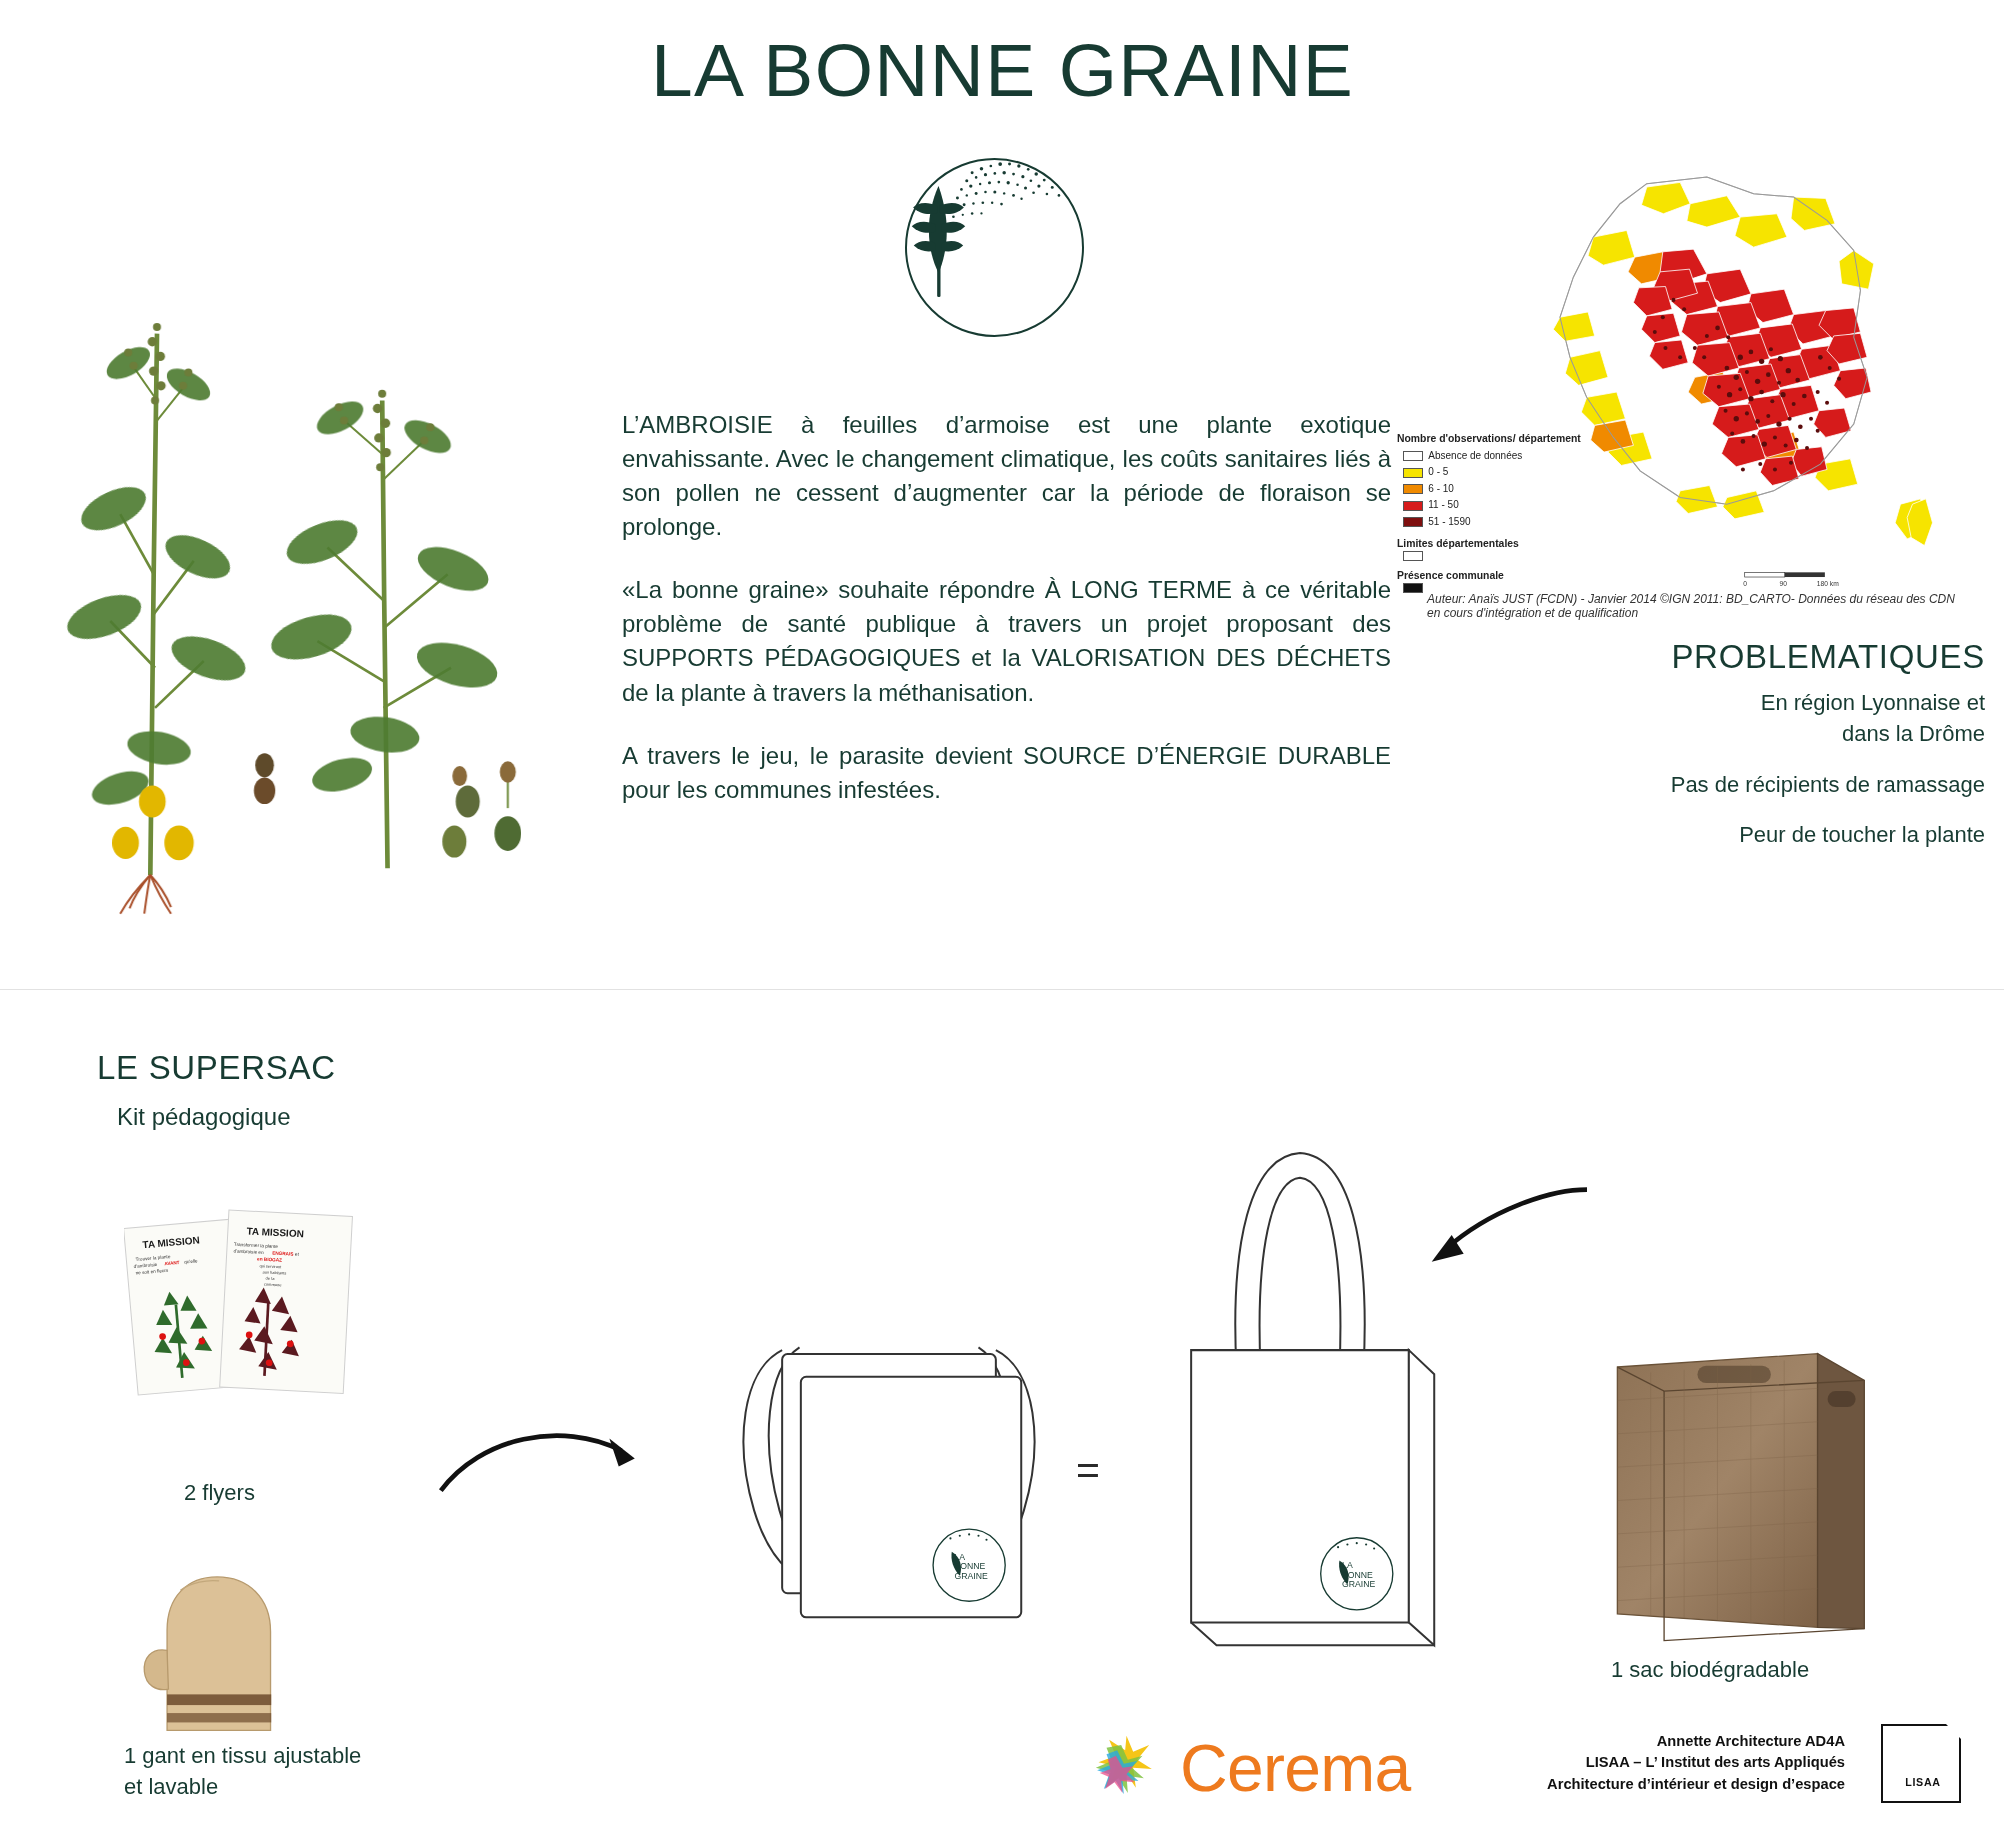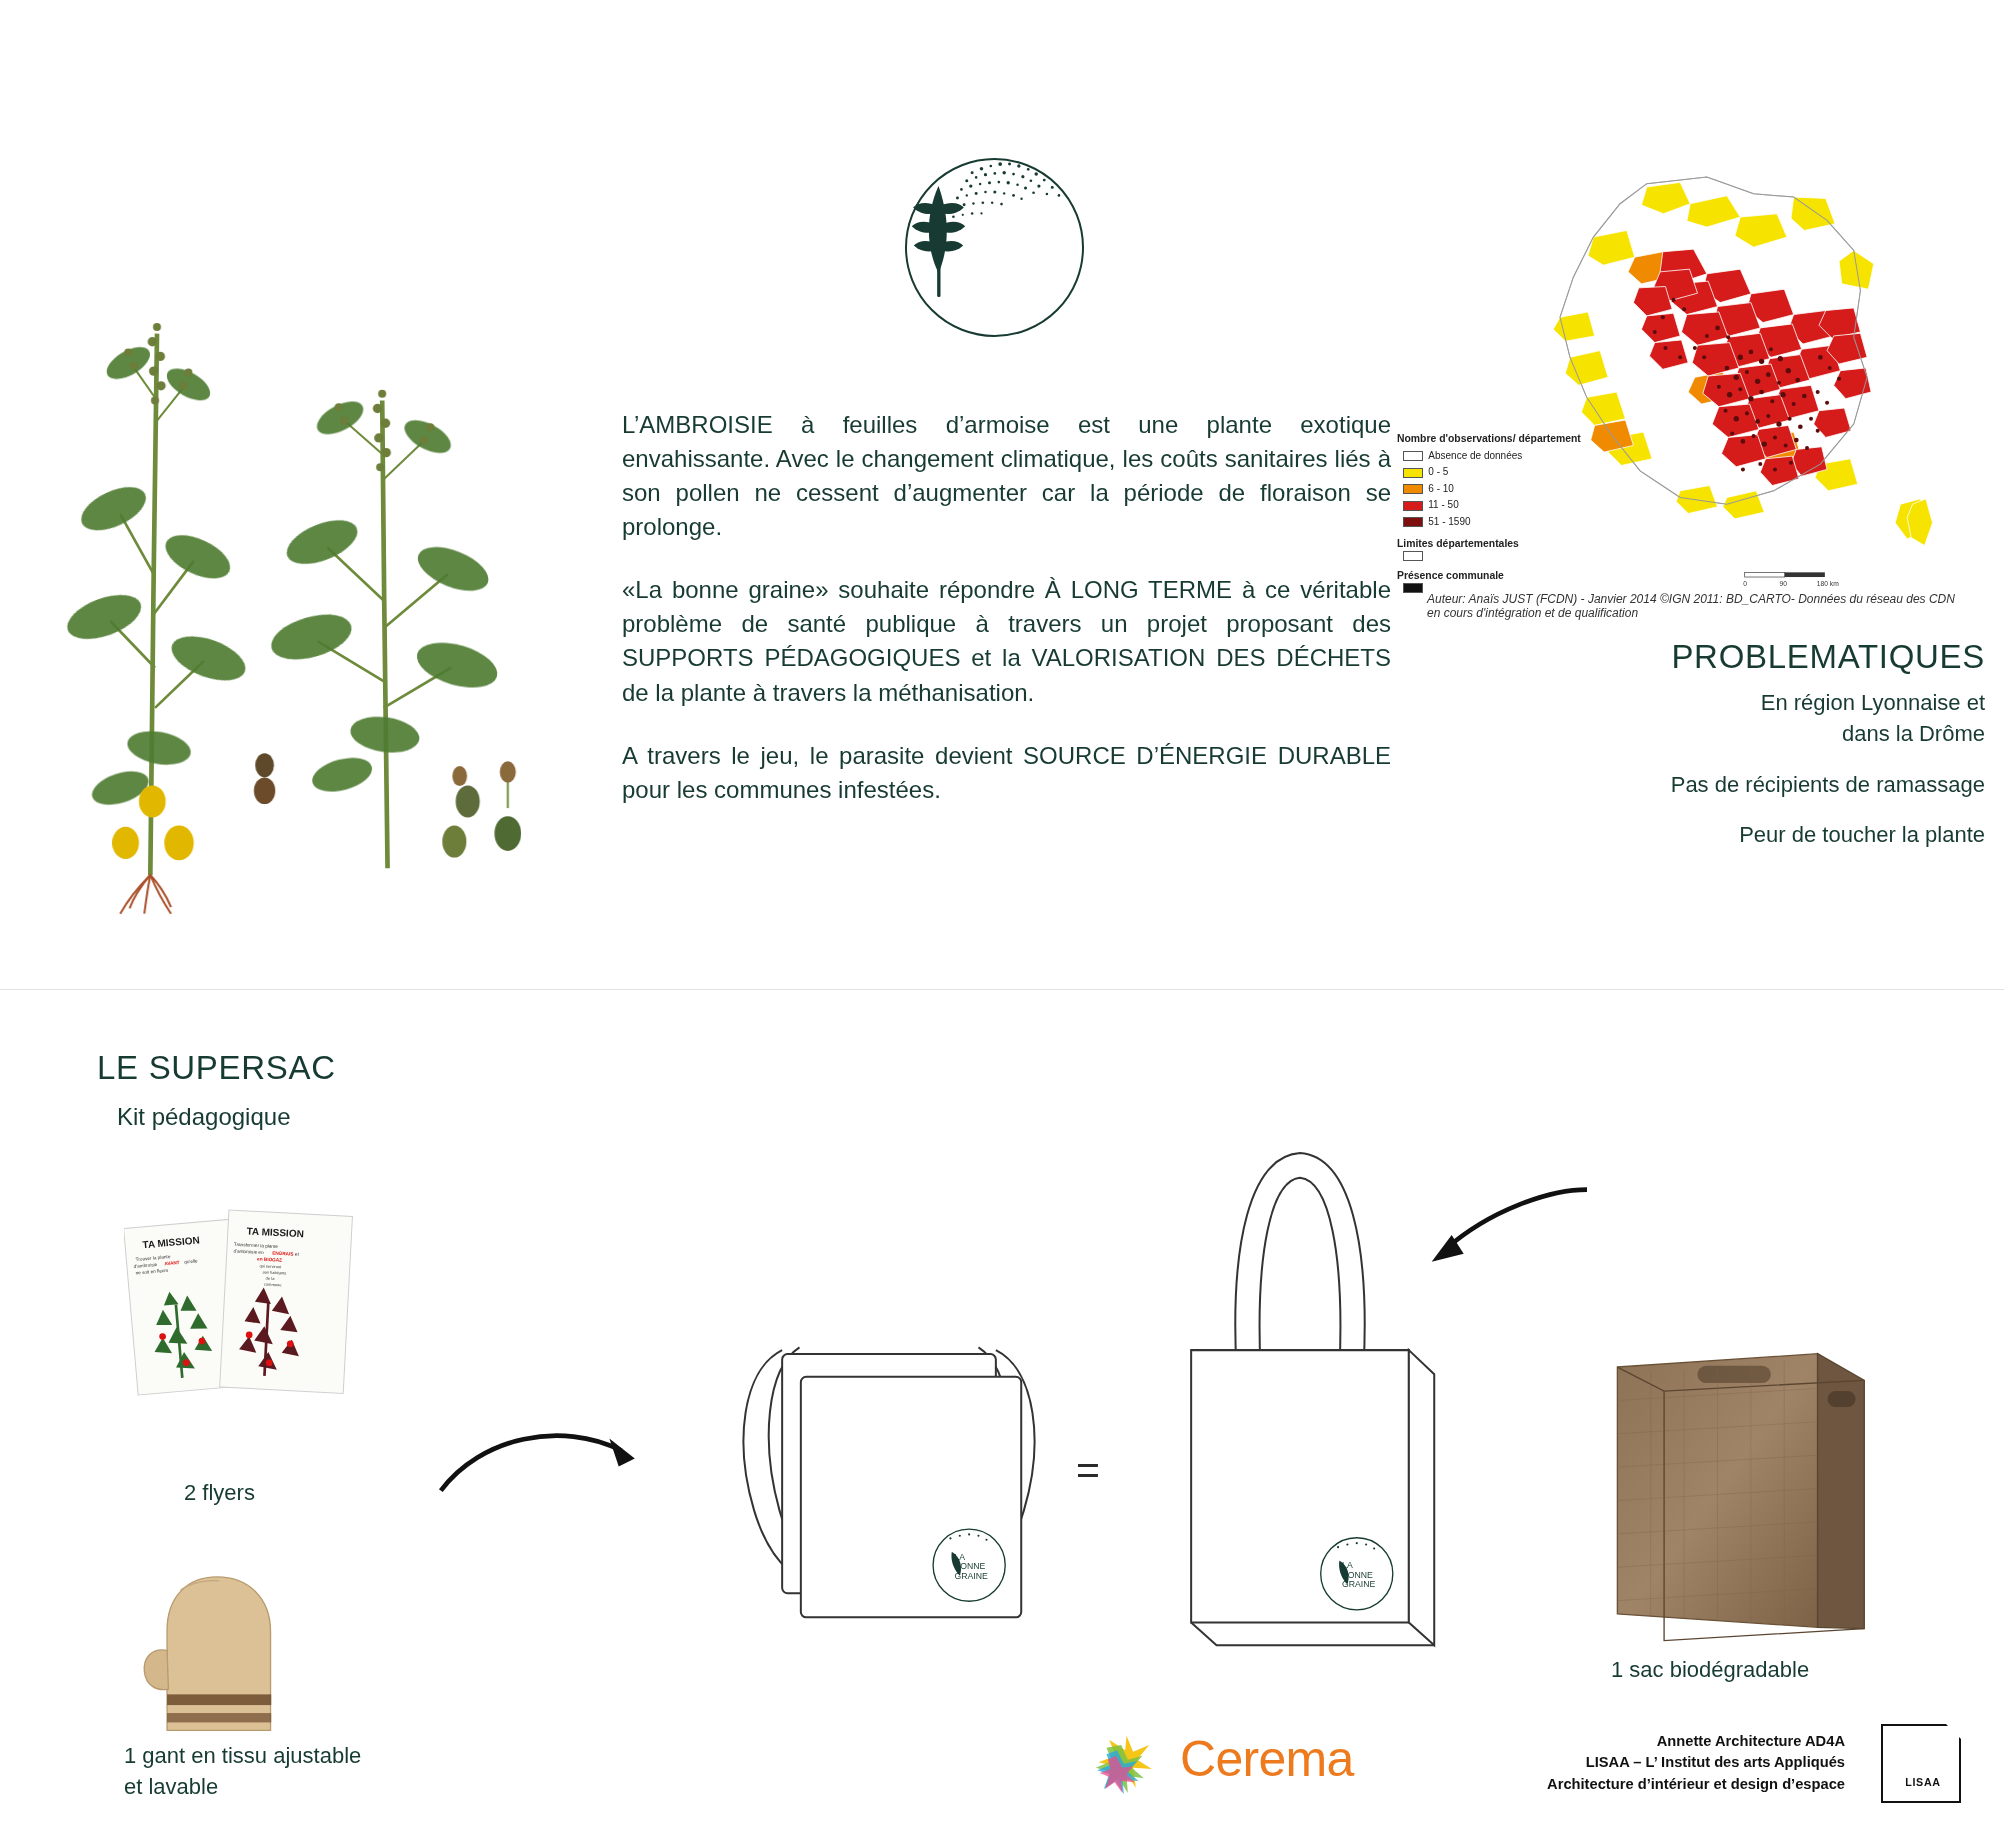--- a/index.html
+++ b/index.html
@@ -97,38 +97,39 @@
 
   .backpack-wrap { position: absolute; left: 702px; top: 1290px; width: 374px; height: 374px; }
   .equals { position: absolute; left: 1076px; top: 1447px; font-size: 41px; color: #2a2a2a; }
   .tote-wrap { position: absolute; left: 1143px; top: 1083px; width: 314px; height: 581px; }
 
   .biodeg-wrap { position: absolute; left: 1597px; top: 1327px; width: 281px; height: 327px; }
   .biodeg-caption { position: absolute; left: 1611px; top: 1657px; font-size: 22px; color: #173b32; }
 
   
   .cerema-logo { position: absolute; left: 1086px; top: 1721px; width: 321px; height: 80px; }
-  .cerema-text { position: absolute; left: 1180px; top: 1730px; font-size: 50px; color: #ee7a1e; font-weight: 400; letter-spacing: -0.7px; }
+  .cerema-text { position: absolute; left: 1180px; top: 1730px; font-size: 66px; color: #ee7a1e; font-weight: 400; letter-spacing: -0.7px; }
   .credits {
     position: absolute; left: 1457px; top: 1731px; width: 388px;
     text-align: right; font-size: 14.7px; font-weight: bold; color: #111; line-height: 1.45;
   }
   .lisaa-logo { position: absolute; left: 1881px; top: 1724px; width: 80px; height: 80px; }
   .lisaa-box { width: 80px; height: 79px; border: 2.7px solid #111; position: relative; }
   .lisaa-box:after {
     content: ""; position: absolute; right: -2.7px; top: -2.7px;
     border-left: 17.4px solid transparent; border-top: 17.4px solid #ffffff;
   }
   .lisaa-text { position: absolute; left: 0; top: 52px; width: 84px; text-align: center; font-size: 10.7px; font-weight: bold; color: #111; letter-spacing: 0.7px; }
 </style>
 </head>
 <body>
 
 <div class="poster">
 
+  <div class="title">LA BONNE GRAINE</div>
 
   <div class="logo-wrap">
     <svg class="logo-dots" width="207" height="207" viewBox="0 0 310 310">
       <g fill="#173b32">
         <circle cx="120" cy="40" r="2.2"></circle>
           <circle cx="134" cy="34" r="2.6"></circle>
           <circle cx="148" cy="30" r="2"></circle>
         <circle cx="162" cy="27" r="2.8"></circle>
           <circle cx="176" cy="27" r="2.2"></circle>
           <circle cx="190" cy="30" r="2.5"></circle>

